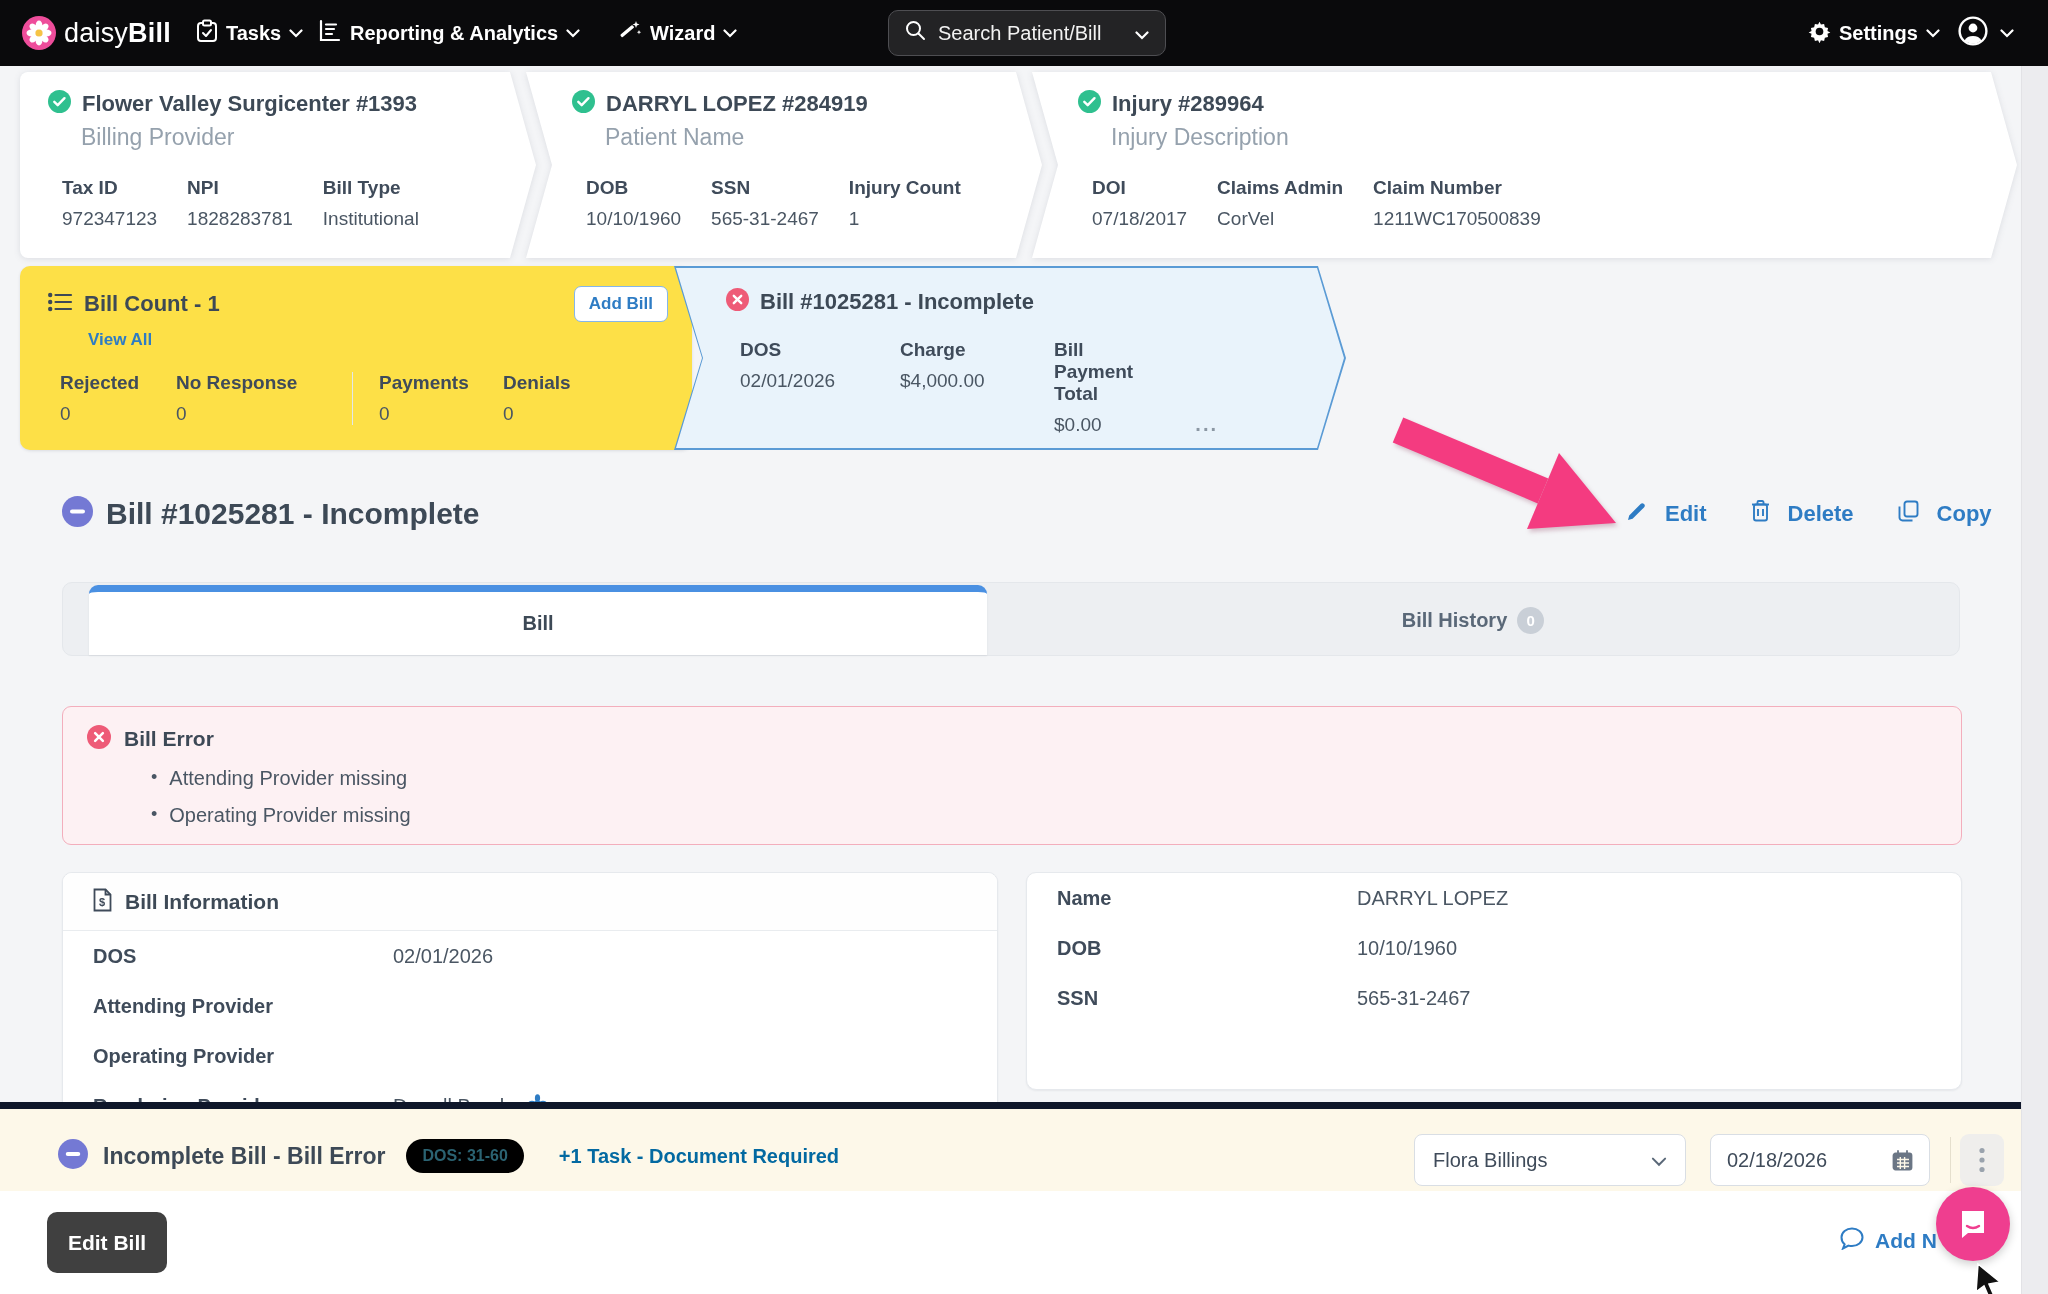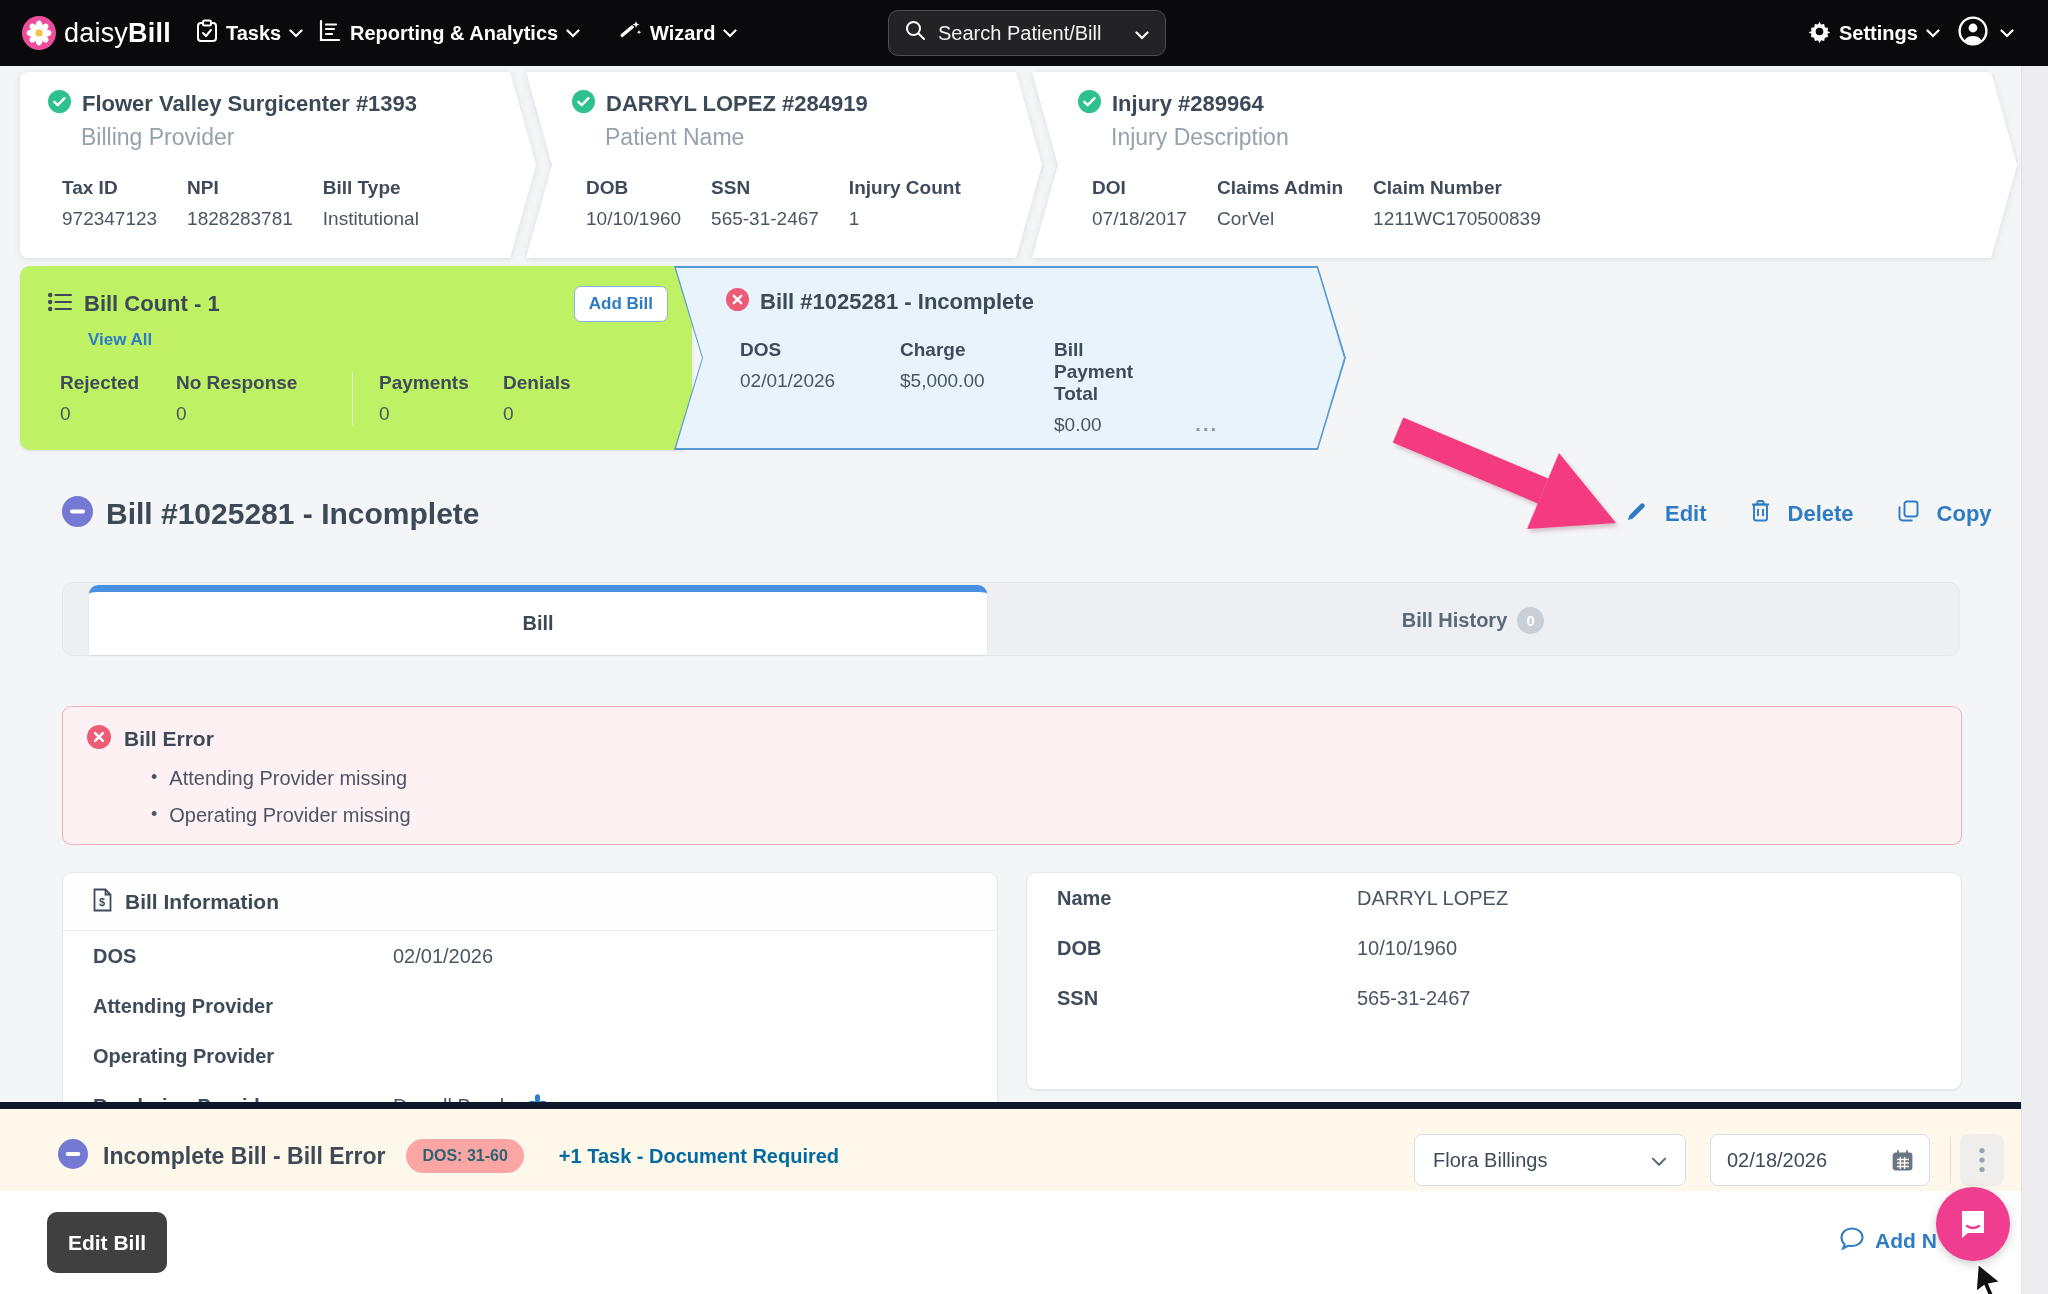--- a/index.html
+++ b/index.html
@@ -27,21 +27,21 @@
   .crumb-inner { position:absolute; inset:0; padding:18px 30px 0 28px; }
   .crumb.mid .crumb-inner { padding-left:46px; }
   .crumb-title-row { display:flex; align-items:center; gap:11px; }
   .crumb-title { font-size:22px; font-weight:700; color:#3d4956; }
   .crumb-sub { margin:7px 0 0 33px; font-size:23px; color:#95a1ad; }
   .crumb-stats { display:flex; gap:30px; margin:26px 0 0 14px; }
   .stat-label { font-size:19px; font-weight:700; color:#3f4b5a; }
   .stat-value { font-size:19px; color:#4a5663; margin-top:9px; }
 
   
-  .bill-count-card { position:absolute; left:20px; top:266px; width:672px; height:184px; background:#bef264; border-radius:10px; box-shadow:0 1px 3px rgba(40,50,70,.12); padding:20px 24px 0 28px; }
+  .bill-count-card { position:absolute; left:20px; top:266px; width:672px; height:184px; background:#fde047; border-radius:10px; box-shadow:0 1px 3px rgba(40,50,70,.12); padding:20px 24px 0 28px; }
   .bcc-head { display:flex; align-items:center; gap:11px; }
   .bcc-title { font-size:22px; font-weight:700; }
   .add-bill-btn { margin-left:auto; border:1.5px solid #85b6ea; color:#2e7cc4; background:#fff; font-size:17px; font-weight:600; border-radius:7px; padding:7px 14px; cursor:pointer; font-family:inherit; }
   .view-all { margin:8px 0 0 40px; font-size:17px; font-weight:600; color:#2e7cc4; cursor:pointer; display:inline-block; }
   .bcc-stats { display:flex; margin:22px 0 0 12px; align-items:flex-start; }
   .bcc-stats .sep { width:1px; background:#e3e7ea; align-self:stretch; margin:0 26px; }
 
   .bill-chevron-outer { position:absolute; left:674px; top:266px; width:672px; height:184px; clip-path:polygon(0 0, calc(100% - 28px) 0, 100% 50%, calc(100% - 28px) 100%, 0 100%, 28px 50%); background:#5b9bd5; cursor:pointer; }
   .bill-chevron-inner { position:absolute; inset:2px; clip-path:polygon(0 0, calc(100% - 27px) 0, 100% 50%, calc(100% - 27px) 100%, 0 100%, 27px 50%); background:#e9f3fb; padding:20px 30px 0 50px; }
   .bill-chevron-title-row { display:flex; align-items:center; gap:11px; }
@@ -73,21 +73,21 @@
   .panel-head { display:flex; align-items:center; gap:13px; height:58px; padding:0 30px; border-bottom:1px solid #e9ecef; background:#fefefe; }
   .panel-title { font-size:21px; font-weight:700; color:#3d4956; }
   .panel-row { display:flex; align-items:center; height:50px; padding:0 30px; }
   .panel-row .lbl { width:300px; font-size:20px; font-weight:700; color:#3f4b5a; }
   .panel-row .val { font-size:20px; color:#4a5663; display:flex; align-items:center; gap:8px; }
 
   
   .footer-bar { position:absolute; left:0; top:1102px; width:2048px; height:89px; background:#fdf8e9; border-top:7px solid #0f172a; z-index:20; }
   .footer-status { position:absolute; left:58px; top:30px; display:flex; align-items:center; gap:15px; }
   .footer-status-text { font-size:23px; font-weight:700; color:#3d4956; }
-  .dos-badge { background:#fca5a5; color:#2b6372; font-size:16px; font-weight:700; border-radius:17px; padding:8px 16px; margin-left:6px; }
+  .dos-badge { background:#000000; color:#2b6372; font-size:16px; font-weight:700; border-radius:17px; padding:8px 16px; margin-left:6px; }
   .task-link { color:#0369a1; font-size:20px; font-weight:600; margin-left:20px; cursor:pointer; }
   .select-box { position:absolute; left:1414px; top:25px; width:272px; height:52px; background:#fff; border:1px solid #d9dee4; border-radius:8px; display:flex; align-items:center; padding:0 18px; font-size:20px; color:#3f4b5a; cursor:pointer; }
   .select-box .chev { margin-left:auto; }
   .date-box { position:absolute; left:1710px; top:25px; width:220px; height:52px; background:#fff; border:1px solid #d9dee4; border-radius:8px; display:flex; align-items:center; padding:0 16px; font-size:20px; color:#3f4b5a; cursor:pointer; }
   .date-box svg { margin-left:auto; }
   .footer-vsep { position:absolute; left:1950px; top:28px; width:1px; height:46px; background:#e5dfcd; }
   .kebab-btn { position:absolute; left:1960px; top:25px; width:44px; height:52px; background:#efeeec; border-radius:9px; display:flex; align-items:center; justify-content:center; cursor:pointer; }
   .footer-white { position:absolute; left:0; top:1191px; width:2048px; height:103px; background:#fff; z-index:20; }
   .edit-bill-btn { position:absolute; left:47px; top:21px; width:120px; height:61px; background:#404040; border:none; border-radius:10px; color:#fff; font-size:21px; font-weight:700; font-family:inherit; cursor:pointer; }
   .add-note { position:absolute; left:1840px; top:36px; display:flex; align-items:center; gap:11px; color:#2e7cc4; font-size:21px; font-weight:700; cursor:pointer; }
@@ -338,21 +338,21 @@
             </svg></span>
         <span class="bill-chevron-title">Bill #1025281 - Incomplete</span>
       </div>
       <div class="bill-chevron-stats">
         <div class="stat" style="min-width:126px;">
             <div class="stat-label">DOS</div>
             <div class="stat-value">02/01/2026</div>
           </div>
         <div class="stat" style="min-width:120px;">
             <div class="stat-label">Charge</div>
-            <div class="stat-value">$5,000.00</div>
+            <div class="stat-value">$4,000.00</div>
           </div>
         <div class="stat">
             <div class="stat-label">Bill Payment Total</div>
             <div class="stat-value">$0.00</div>
           </div>
         <div class="more-dots">...</div>
       </div>
     </div>
   </div>
 

